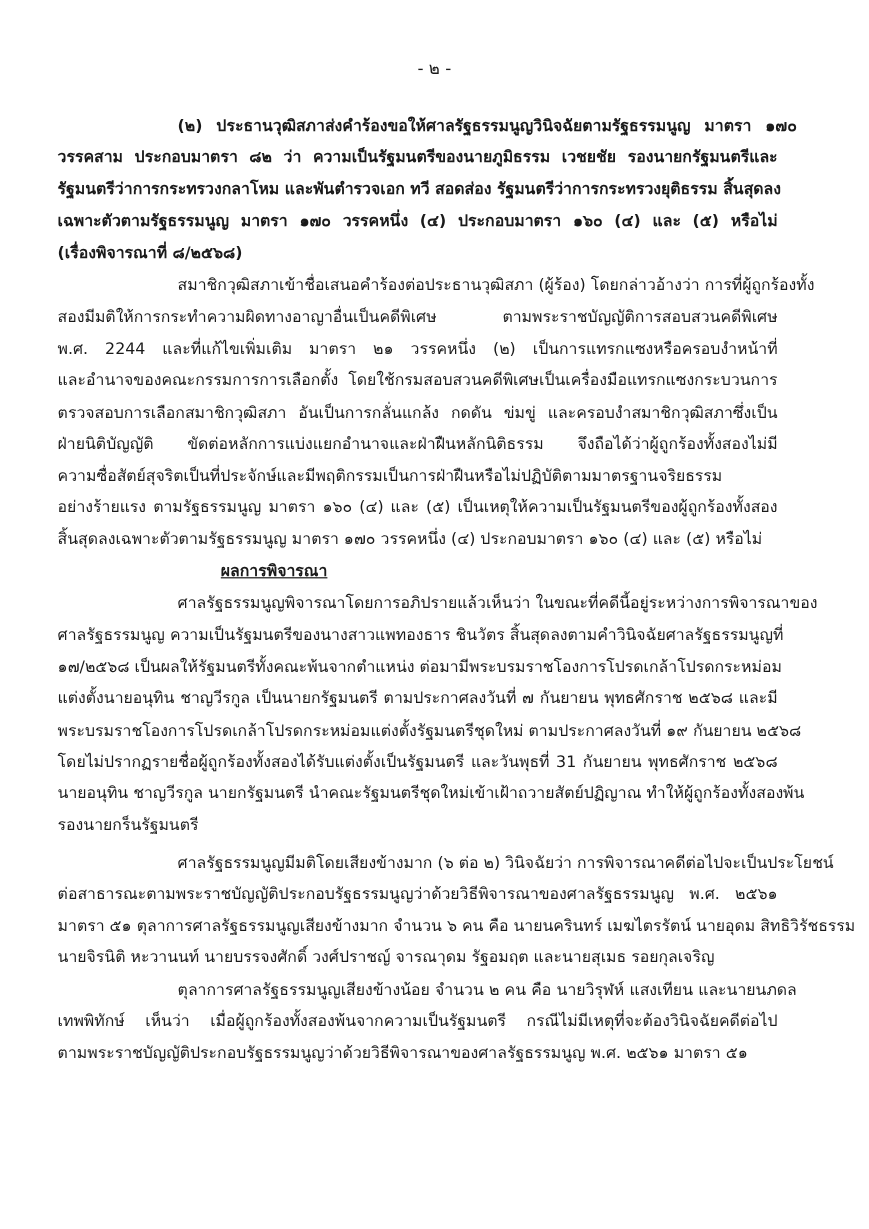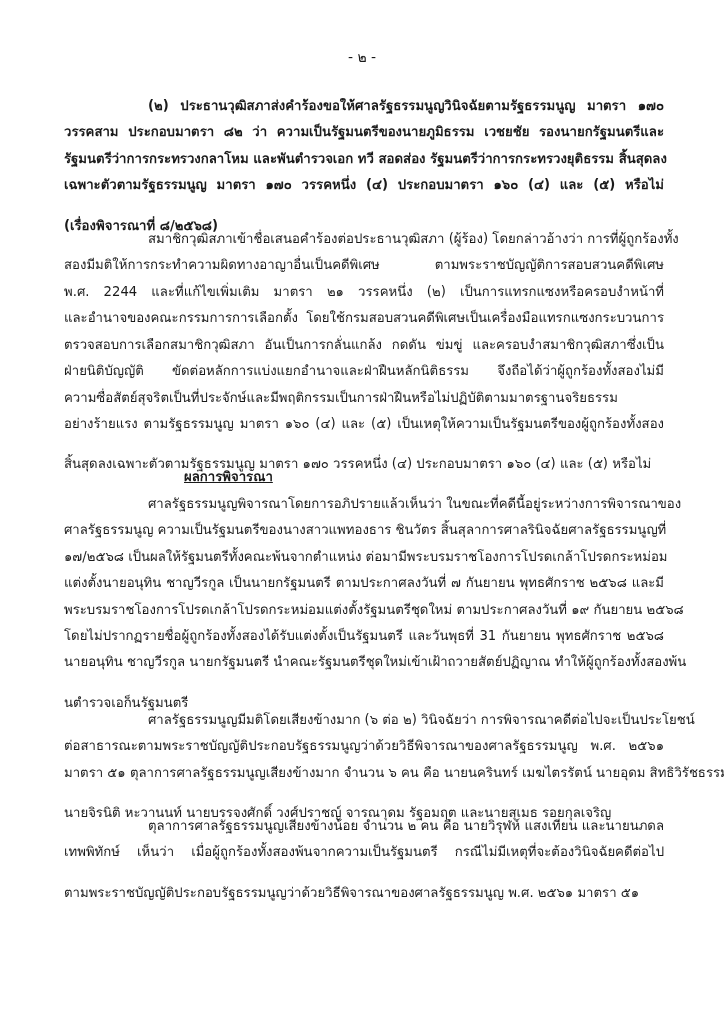--- a/index.html
+++ b/index.html
@@ -1,22 +1,22 @@
 <!DOCTYPE html>
 <html><head>
 <meta charset="utf-8">
 <style>
   html, body { margin: 0; padding: 0; background: #ffffff; }
   body { width: 724px; height: 1024px; position: relative; overflow: hidden;
          font-family: "DejaVu Sans", sans-serif; color: #1a1a1a; }
   .page-num { position: absolute; top: 46px; left: 0; width: 724px; text-align: center;
               font-size: 14px; }
-  .line { position: absolute; left: 64px; width: 600px; font-size: 13.2px; line-height: 20px;
+  .line { position: absolute; left: 48px; width: 600px; font-size: 13.2px; line-height: 20px;
           white-space: nowrap; text-align: justify; text-align-last: justify; }
-  .line.last { text-align-last: left; margin-top: 14px; }
+  .line.last { text-align-last: left; }
   .line.indent { left: 148px; width: 516px; }
   .bold { font-weight: bold; }
   .heading { position: absolute; left: 148px; font-size: 13.2px; line-height: 20px;
              font-weight: bold; text-decoration: underline; padding-left: 36px; }
 </style>
 </head>
 <body>
 
 <div class="page-num">- ๒ -</div>
 
@@ -37,27 +37,27 @@
   <div class="line" style="top:361px">ฝ่ายนิติบัญญัติ ขัดต่อหลักการแบ่งแยกอำนาจและฝ่าฝืนหลักนิติธรรม จึงถือได้ว่าผู้ถูกร้องทั้งสองไม่มี</div>
   <div class="line" style="top:388px">ความซื่อสัตย์สุจริตเป็นที่ประจักษ์และมีพฤติกรรมเป็นการฝ่าฝืนหรือไม่ปฏิบัติตามมาตรฐานจริยธรรม</div>
   <div class="line" style="top:414px">อย่างร้ายแรง ตามรัฐธรรมนูญ มาตรา ๑๖๐ (๔) และ (๕) เป็นเหตุให้ความเป็นรัฐมนตรีของผู้ถูกร้องทั้งสอง</div>
   <div class="line last" style="top:440px">สิ้นสุดลงเฉพาะตัวตามรัฐธรรมนูญ มาตรา ๑๗๐ วรรคหนึ่ง (๔) ประกอบมาตรา ๑๖๐ (๔) และ (๕) หรือไม่</div>
 </div>
 
 <div class="heading" style="top:467px">ผลการพิจารณา</div>
 
 <div>
   <div class="line indent" style="top:494px">ศาลรัฐธรรมนูญพิจารณาโดยการอภิปรายแล้วเห็นว่า ในขณะที่คดีนี้อยู่ระหว่างการพิจารณาของ</div>
-  <div class="line" style="top:520px">ศาลรัฐธรรมนูญ ความเป็นรัฐมนตรีของนางสาวแพทองธาร ชินวัตร สิ้นสุลาการศาลรินิจฉัยศาลรัฐธรรมนูญที่</div>
+  <div class="line" style="top:520px">ศาลรัฐธรรมนูญ ความเป็นรัฐมนตรีของนางสาวแพทองธาร ชินวัตร สิ้นสุดลงตามคำวินิจฉัยศาลรัฐธรรมนูญที่</div>
   <div class="line" style="top:547px">๑๗/๒๕๖๘ เป็นผลให้รัฐมนตรีทั้งคณะพ้นจากตำแหน่ง ต่อมามีพระบรมราชโองการโปรดเกล้าโปรดกระหม่อม</div>
   <div class="line" style="top:573px">แต่งตั้งนายอนุทิน ชาญวีรกูล เป็นนายกรัฐมนตรี ตามประกาศลงวันที่ ๗ กันยายน พุทธศักราช ๒๕๖๘ และมี</div>
   <div class="line" style="top:600px">พระบรมราชโองการโปรดเกล้าโปรดกระหม่อมแต่งตั้งรัฐมนตรีชุดใหม่ ตามประกาศลงวันที่ ๑๙ กันยายน ๒๕๖๘</div>
   <div class="line" style="top:626px">โดยไม่ปรากฏรายชื่อผู้ถูกร้องทั้งสองได้รับแต่งตั้งเป็นรัฐมนตรี และวันพุธที่ 31 กันยายน พุทธศักราช ๒๕๖๘</div>
   <div class="line" style="top:652px">นายอนุทิน ชาญวีรกูล นายกรัฐมนตรี นำคณะรัฐมนตรีชุดใหม่เข้าเฝ้าถวายสัตย์ปฏิญาณ ทำให้ผู้ถูกร้องทั้งสองพ้น</div>
-  <div class="line last" style="top:679px">นตำรวจเอก็นรัฐมนตรี</div>
+  <div class="line last" style="top:679px">รองนายกร็นรัฐมนตรี</div>
 </div>
 
 <div>
   <div class="line indent" style="top:710px">ศาลรัฐธรรมนูญมีมติโดยเสียงข้างมาก (๖ ต่อ ๒) วินิจฉัยว่า การพิจารณาคดีต่อไปจะเป็นประโยชน์</div>
   <div class="line" style="top:736px">ต่อสาธารณะตามพระราชบัญญัติประกอบรัฐธรรมนูญว่าด้วยวิธีพิจารณาของศาลรัฐธรรมนูญ พ.ศ. ๒๕๖๑</div>
   <div class="line" style="top:763px">มาตรา ๕๑ ตุลาการศาลรัฐธรรมนูญเสียงข้างมาก จำนวน ๖ คน คือ นายนครินทร์ เมฆไตรรัตน์ นายอุดม สิทธิวิรัชธรรม</div>
   <div class="line last" style="top:789px">นายจิรนิติ หะวานนท์ นายบรรจงศักดิ์ วงศ์ปราชญ์ จารณาุดม รัฐอมฤต และนายสุเมธ รอยกุลเจริญ</div>
 </div>
 
 <div>

